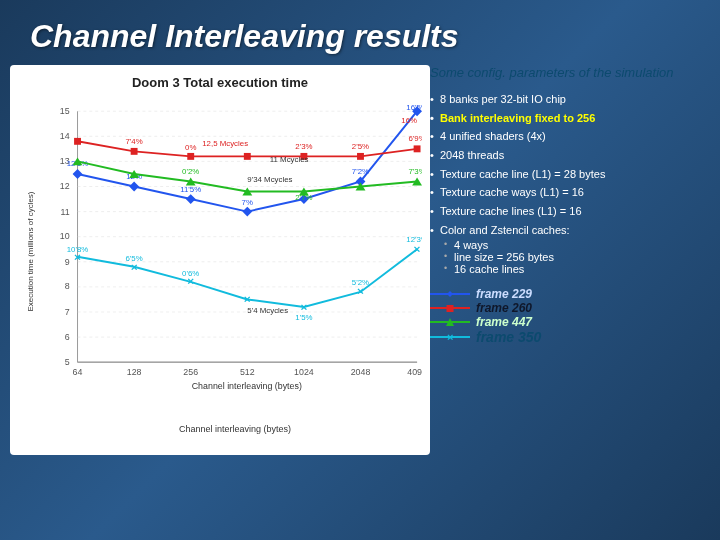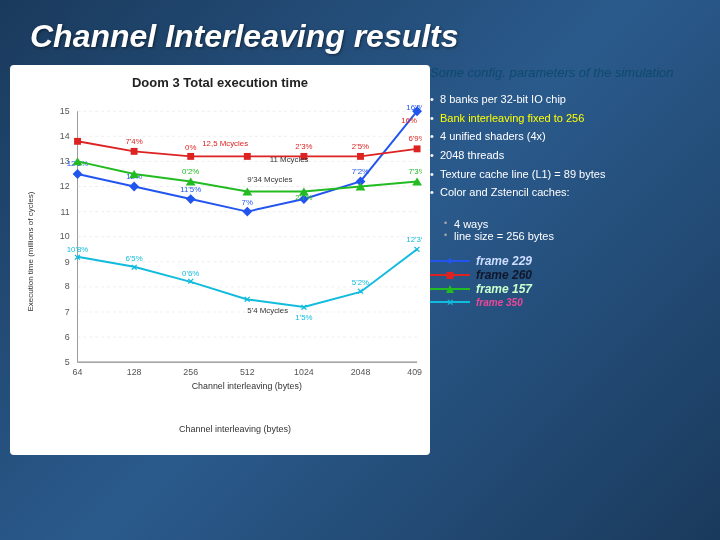--- a/index.html
+++ b/index.html
@@ -100,21 +100,21 @@
     .config-list li::before {
       content: "•";
       position: absolute;
       left: 0;
       color: white;
     }
 
     .sub-list {
       list-style: none;
       padding-left: 14px;
-      margin-top: 16px;
+      margin-top: 0;
     }
 
     .sub-list li {
       font-size: 11px;
       color: white;
       padding-left: 10px;
       position: relative;
     }
 
     .sub-list li::before {
@@ -262,29 +262,32 @@
         <text x="367" y="22" text-anchor="middle" font-size="8" fill="#dd2222">16%</text>
       </svg>
       <div class="x-axis-label" style="bottom:0px;font-size:9px;color:#333;">Channel interleaving (bytes)</div>
     </div>
   </div>
 
   <div class="right-panel">
     <div class="config-title">Some config. parameters of the simulation</div>
     <ul class="config-list">
       <li>8 banks per 32-bit IO chip</li>
-      <li style="color:#ffff00;font-weight:normal;">Bank interleaving fixed to 256</li>
+      <li style="color:#ffff00;font-weight:bold;">Bank interleaving fixed to 256</li>
       <li>4 unified shaders (4x)</li>
       <li>2048 threads</li>
-      <li>Texture cache line (L1) = 89 bytes</li>
+      <li>Texture cache line (L1) = 28 bytes</li>
+      <li>Texture cache ways (L1) = 16</li>
+      <li>Texture cache lines (L1) = 16</li>
       <li>Color and Zstencil caches:</li>
     </ul>
     <ul class="sub-list">
       <li>4 ways</li>
       <li>line size = 256 bytes</li>
+      <li>16 cache lines</li>
     </ul>
 
     <div style="margin-top:12px;text-align:center;">
       <div class="legend-item">
         <svg width="40" height="12">
           <line x1="0" y1="6" x2="40" y2="6" stroke="#2255ee" stroke-width="2"></line>
           <polygon points="20,3 23,6 20,9 17,6" fill="#2255ee"></polygon>
         </svg>
         <span class="frame-label" style="color:#ccddff;font-style:italic;font-size:12px;">frame 229</span>
       </div>
@@ -293,24 +296,24 @@
           <line x1="0" y1="6" x2="40" y2="6" stroke="#dd2222" stroke-width="2"></line>
           <rect x="16.5" y="3" width="7" height="7" fill="#dd2222"></rect>
         </svg>
         <span class="frame-label" style="color:#0f172a;font-style:italic;font-size:12px;">frame 260</span>
       </div>
       <div class="legend-item">
         <svg width="40" height="12">
           <line x1="0" y1="6" x2="40" y2="6" stroke="#22bb22" stroke-width="2"></line>
           <polygon points="20,2 24,10 16,10" fill="#22bb22"></polygon>
         </svg>
-        <span class="frame-label" style="color:#ccffcc;font-style:italic;font-size:12px;">frame 157</span>
+        <span class="frame-label" style="color:#ccffcc;font-style:italic;font-size:12px;">frame 447</span>
       </div>
       <div class="legend-item">
         <svg width="40" height="12">
           <line x1="0" y1="6" x2="40" y2="6" stroke="#11bbdd" stroke-width="2"></line>
           <text x="17" y="10" font-size="11" fill="#11bbdd" font-weight="bold">×</text>
         </svg>
-        <span class="frame-label" style="color:#ec4899;font-style:italic;font-size:10px;">frame 350</span>
+        <span class="frame-label" style="color:#0c4a6e;font-style:italic;font-size:14px;">frame 350</span>
       </div>
     </div>
   </div>
 </div>
 
 </body></html>

